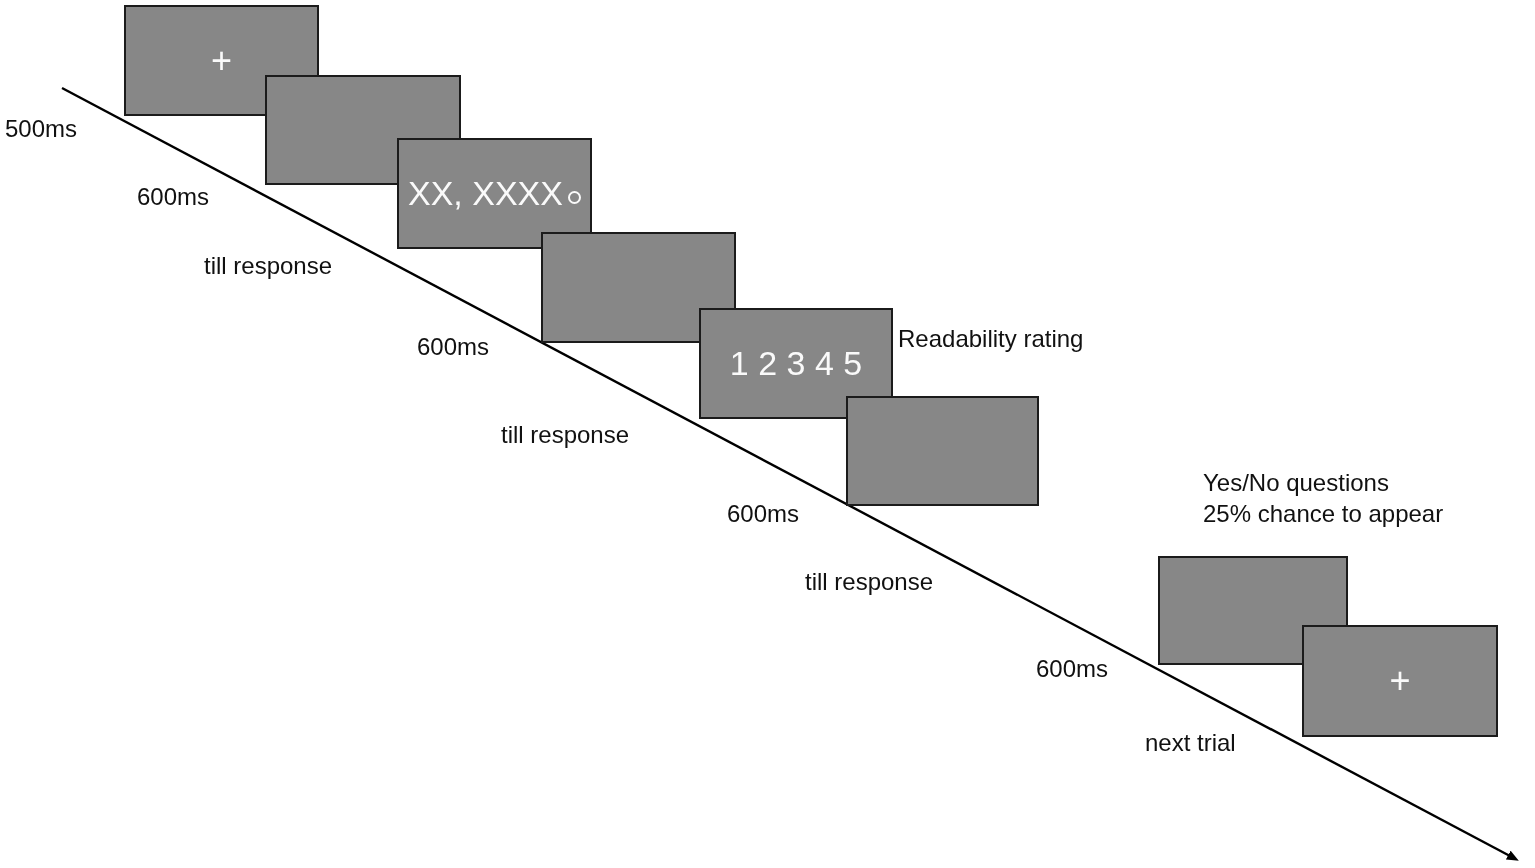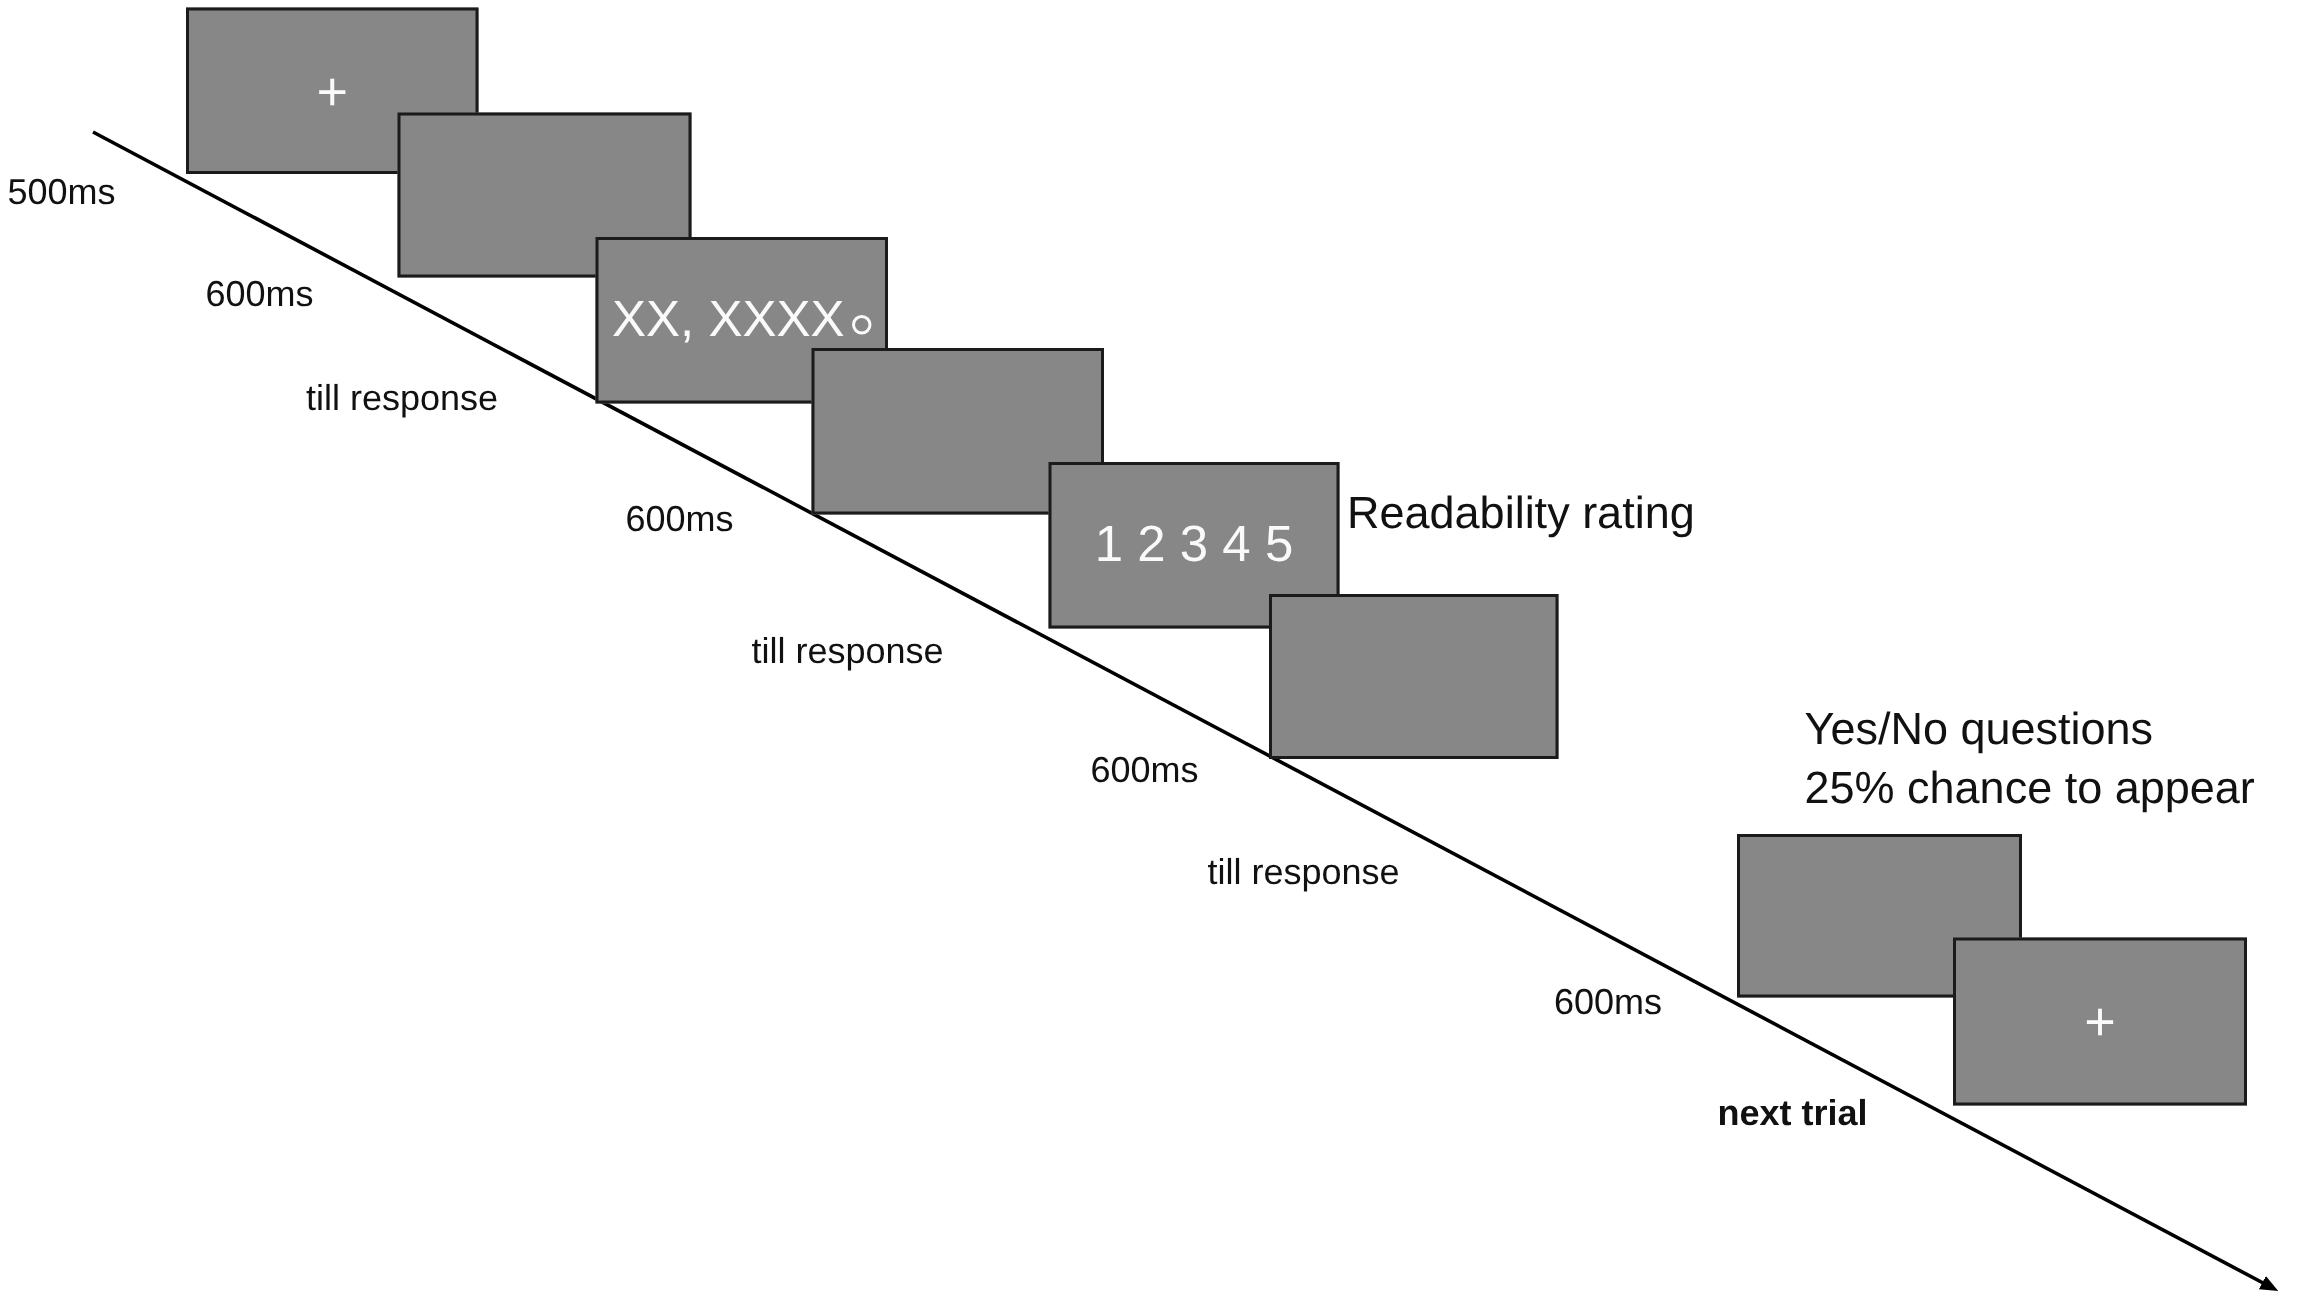--- a/index.html
+++ b/index.html
@@ -59,21 +59,21 @@
     position: absolute;
     color: var(--label-text, #111111);
     font-size: 24px;
     line-height: 1.05;
     white-space: nowrap;
     z-index: 2;
   }
   .annotation {
     position: absolute;
     color: var(--label-text, #111111);
-    font-size: 30px;
+    font-size: 24px;
     line-height: 1.3;
     white-space: nowrap;
     z-index: 2;
   }
 </style>
 </head>
 <body>
 
 <div class="stage">
 
@@ -85,21 +85,21 @@
     </defs>
     <line x1="62" y1="88" x2="1510" y2="856" stroke="#000000" stroke-width="2.4" marker-end="url(#ah)"></line>
   </svg>
 
   <div class="screen" style="left:124px; top:5px; width:195px; height:111px;">
     <span class="screen-text fixation">+</span>
   </div>
 
   <div class="screen" style="left:265px; top:75px; width:196px; height:110px;"></div>
 
-  <div class="screen" style="left:397px; top:138px; width:195px; height:111px;margin-top:20px;">
+  <div class="screen" style="left:397px; top:138px; width:195px; height:111px;">
     <span class="screen-text">XX, XXXX<span class="cjk-period"></span></span>
   </div>
 
   <div class="screen" style="left:541px; top:232px; width:195px; height:111px;"></div>
 
   <div class="screen" style="left:699px; top:308px; width:194px; height:111px;">
     <span class="screen-text">1 2 3 4 5</span>
   </div>
 
   <div class="screen" style="left:846px; top:396px; width:193px; height:110px;"></div>
@@ -112,21 +112,21 @@
   </div>
 
   <div class="tlabel" style="left:5px; top:116px;">500ms</div>
   <div class="tlabel" style="left:137px; top:184px;">600ms</div>
   <div class="tlabel" style="left:204px; top:253px;">till response</div>
   <div class="tlabel" style="left:417px; top:334px;">600ms</div>
   <div class="tlabel" style="left:501px; top:422px;">till response</div>
   <div class="tlabel" style="left:727px; top:501px;">600ms</div>
   <div class="tlabel" style="left:805px; top:569px;">till response</div>
   <div class="tlabel" style="left:1036px; top:656px;">600ms</div>
-  <div class="tlabel" style="left:1145px; top:730px;font-weight:bold;">next trial</div>
+  <div class="tlabel" style="left:1145px; top:730px;">next trial</div>
 
   <div class="annotation" style="left:898px; top:323px;">Readability rating</div>
 
   <div class="annotation" style="left:1203px; top:467px;">
     <div>Yes/No questions</div>
     <div>25% chance to appear</div>
   </div>
 
 </div>
 

